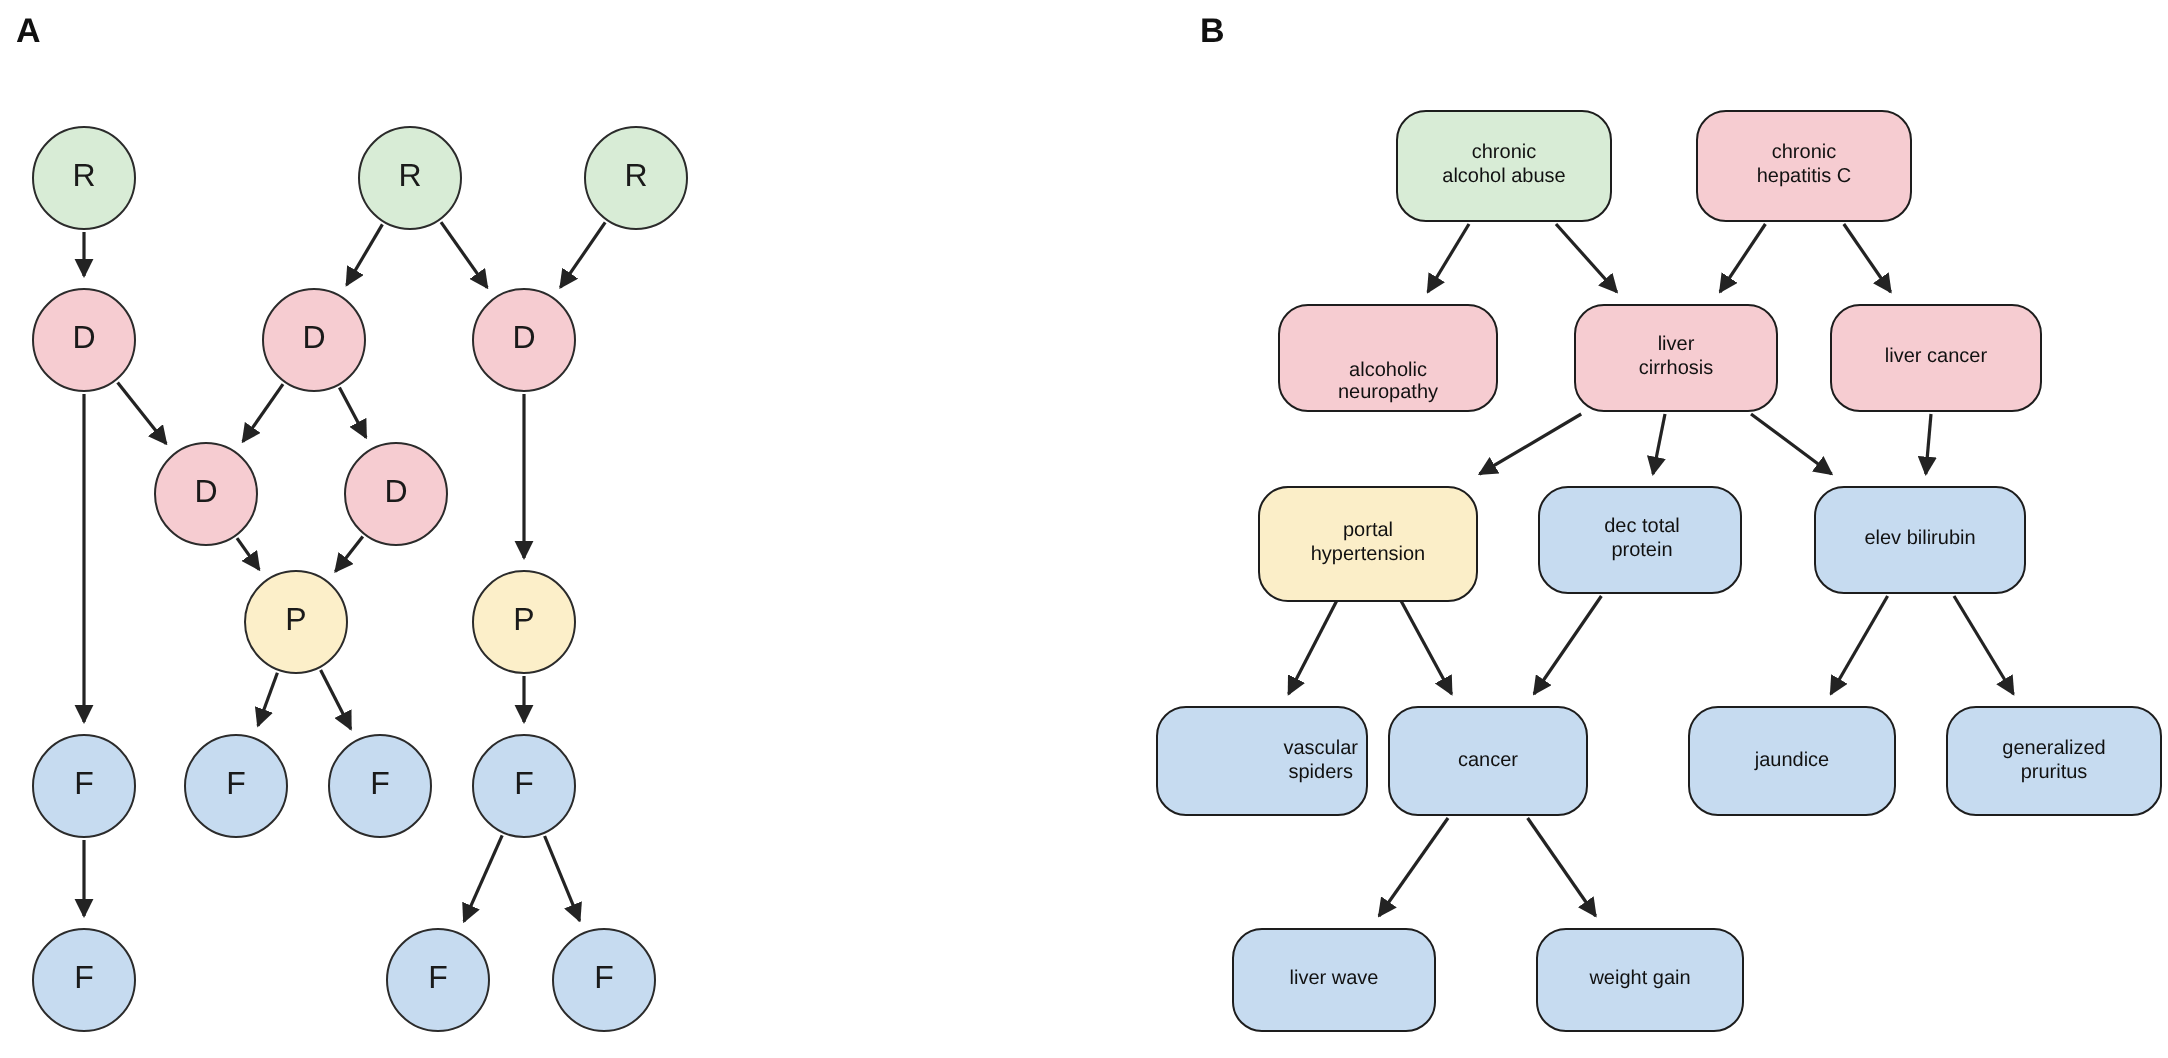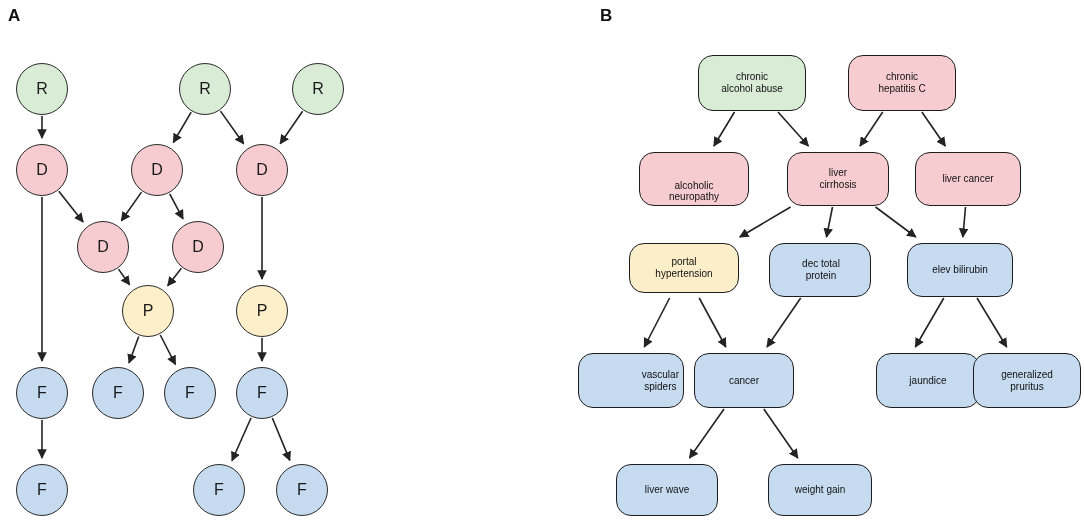--- a/index.html
+++ b/index.html
@@ -197,28 +197,28 @@
   <div id="panel-b-nodes">
       <div class="node-box kind-green" style="left: 698px; top: 55px; width: 108px; height: 56px;"><span>chronic
 alcohol abuse</span></div>
       <div class="node-box kind-pink" style="left: 848px; top: 55px; width: 108px; height: 56px;"><span>chronic
 hepatitis C</span></div>
       <div class="node-box kind-pink" style="left: 639px; top: 152px; width: 110px; height: 54px; align-items: flex-end;"><span>alcoholic
 neuropathy</span></div>
       <div class="node-box kind-pink" style="left: 787px; top: 152px; width: 102px; height: 54px;"><span>liver
 cirrhosis</span></div>
       <div class="node-box kind-pink" style="left: 915px; top: 152px; width: 106px; height: 54px;"><span>liver cancer</span></div>
-      <div class="node-box kind-yellow" style="left: 629px; top: 243px; width: 110px; height: 50px;"><span>portal
+      <div class="node-box kind-yellow" style="left: 629px; top: 243px; width: 110px; height: 58px;"><span>portal
 hypertension</span></div>
       <div class="node-box kind-blue" style="left: 769px; top: 243px; width: 102px; height: 54px; padding-left: 6px;"><span>dec total
 protein</span></div>
       <div class="node-box kind-blue" style="left: 907px; top: 243px; width: 106px; height: 54px;"><span>elev bilirubin</span></div>
       <div class="node-box kind-blue" style="left: 578px; top: 353px; width: 106px; height: 55px; justify-content: flex-end;"><span>vascular
 spiders</span></div>
       <div class="node-box kind-blue" style="left: 694px; top: 353px; width: 100px; height: 55px;"><span>cancer</span></div>
-      <div class="node-box kind-blue" style="left: 844px; top: 353px; width: 104px; height: 55px; margin-left: 32px;"><span>jaundice</span></div>
+      <div class="node-box kind-blue" style="left: 844px; top: 353px; width: 104px; height: 55px;"><span>jaundice</span></div>
       <div class="node-box kind-blue" style="left: 973px; top: 353px; width: 108px; height: 55px;"><span>generalized
 pruritus</span></div>
       <div class="node-box kind-blue" style="left: 616px; top: 464px; width: 102px; height: 52px;"><span>liver wave</span></div>
       <div class="node-box kind-blue" style="left: 768px; top: 464px; width: 104px; height: 52px;"><span>weight gain</span></div>
     </div>
 
 </div>
 
 </body></html>

